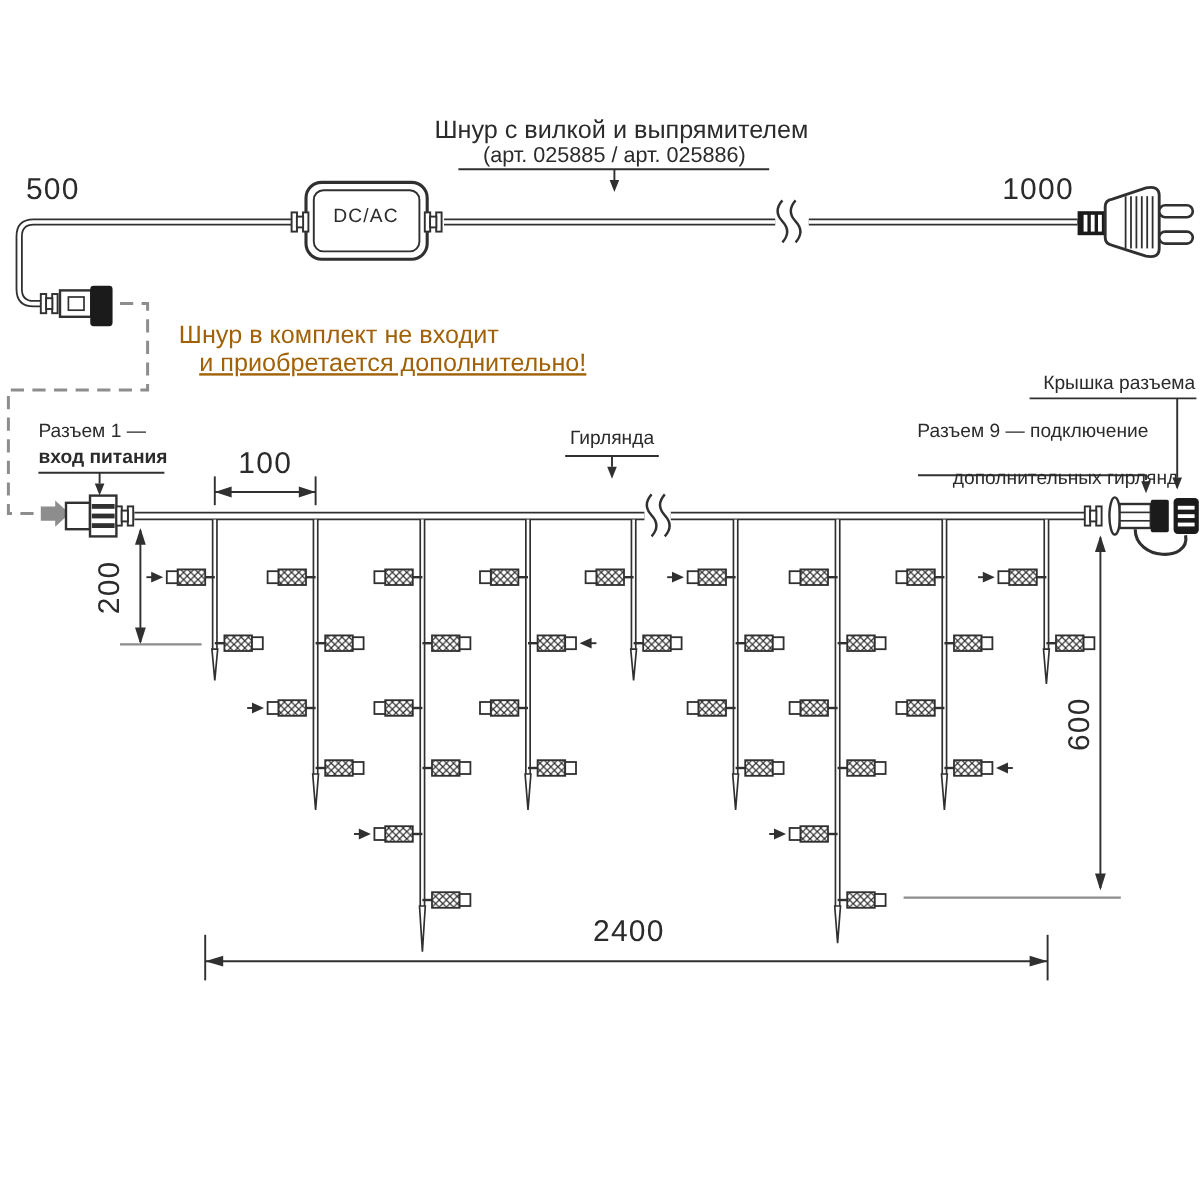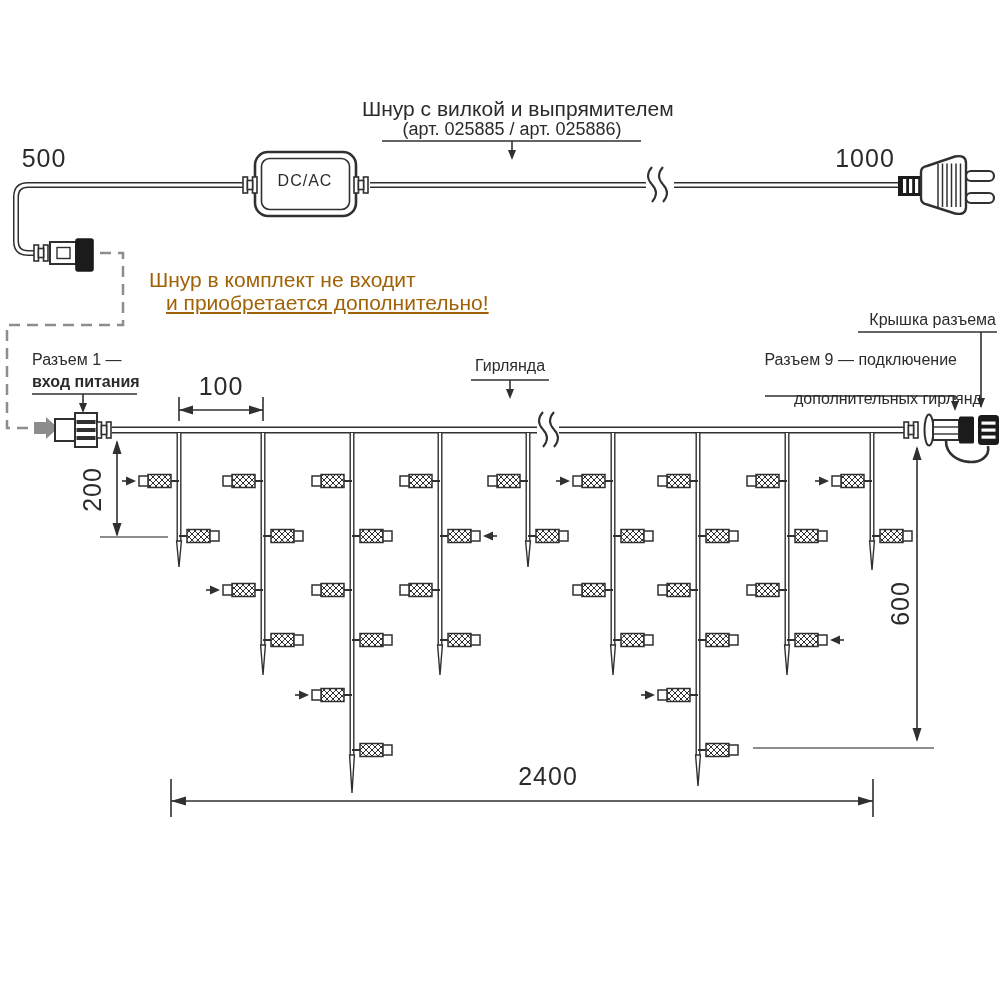--- a/index.html
+++ b/index.html
@@ -342,21 +342,21 @@
         <polygon points="171,801 186,796.5 186,805.5" fill="#303030"></polygon>
         <polygon points="873,801 858,796.5 858,805.5" fill="#303030"></polygon>
       </g>
     </svg>
 
   <div class="lbl dim c" style="left:14px;top:144px;width:60px;">500</div>
   <div class="lbl dim c" style="left:824px;top:144px;width:82px;">1000</div>
   <div class="lbl dim c" style="left:186px;top:372px;width:70px;text-align:center;">100</div>
   <div class="lbl dim c rot" style="left:52px;top:475px;width:80px;">200</div>
   <div class="lbl dim c rot" style="left:860px;top:589px;width:80px;">600</div>
-  <div class="lbl dim c" style="left:488px;top:762px;width:120px;">2400</div>
+  <div class="lbl dim c" style="left:464px;top:762px;width:120px;">2400</div>
 
   <div class="lbl dcac c" style="left:262px;top:172px;width:86px;">DC/AC</div>
 
   <div class="lbl note c" style="left:362px;top:97px;width:300px;">Шнур с вилкой и выпрямителем</div>
   <div class="lbl small c" style="left:362px;top:119px;width:300px;">(арт. 025885  /  арт. 025886)</div>
 
   <div class="lbl note gray" style="left:149px;top:268px;">Шнур в комплект не входит</div>
   <div class="lbl note gray" style="left:166px;top:291px;text-decoration:underline;">и приобретается дополнительно!</div>
 
   <div class="lbl mid" style="left:32px;top:349px;">Разъем 1 —</div>

